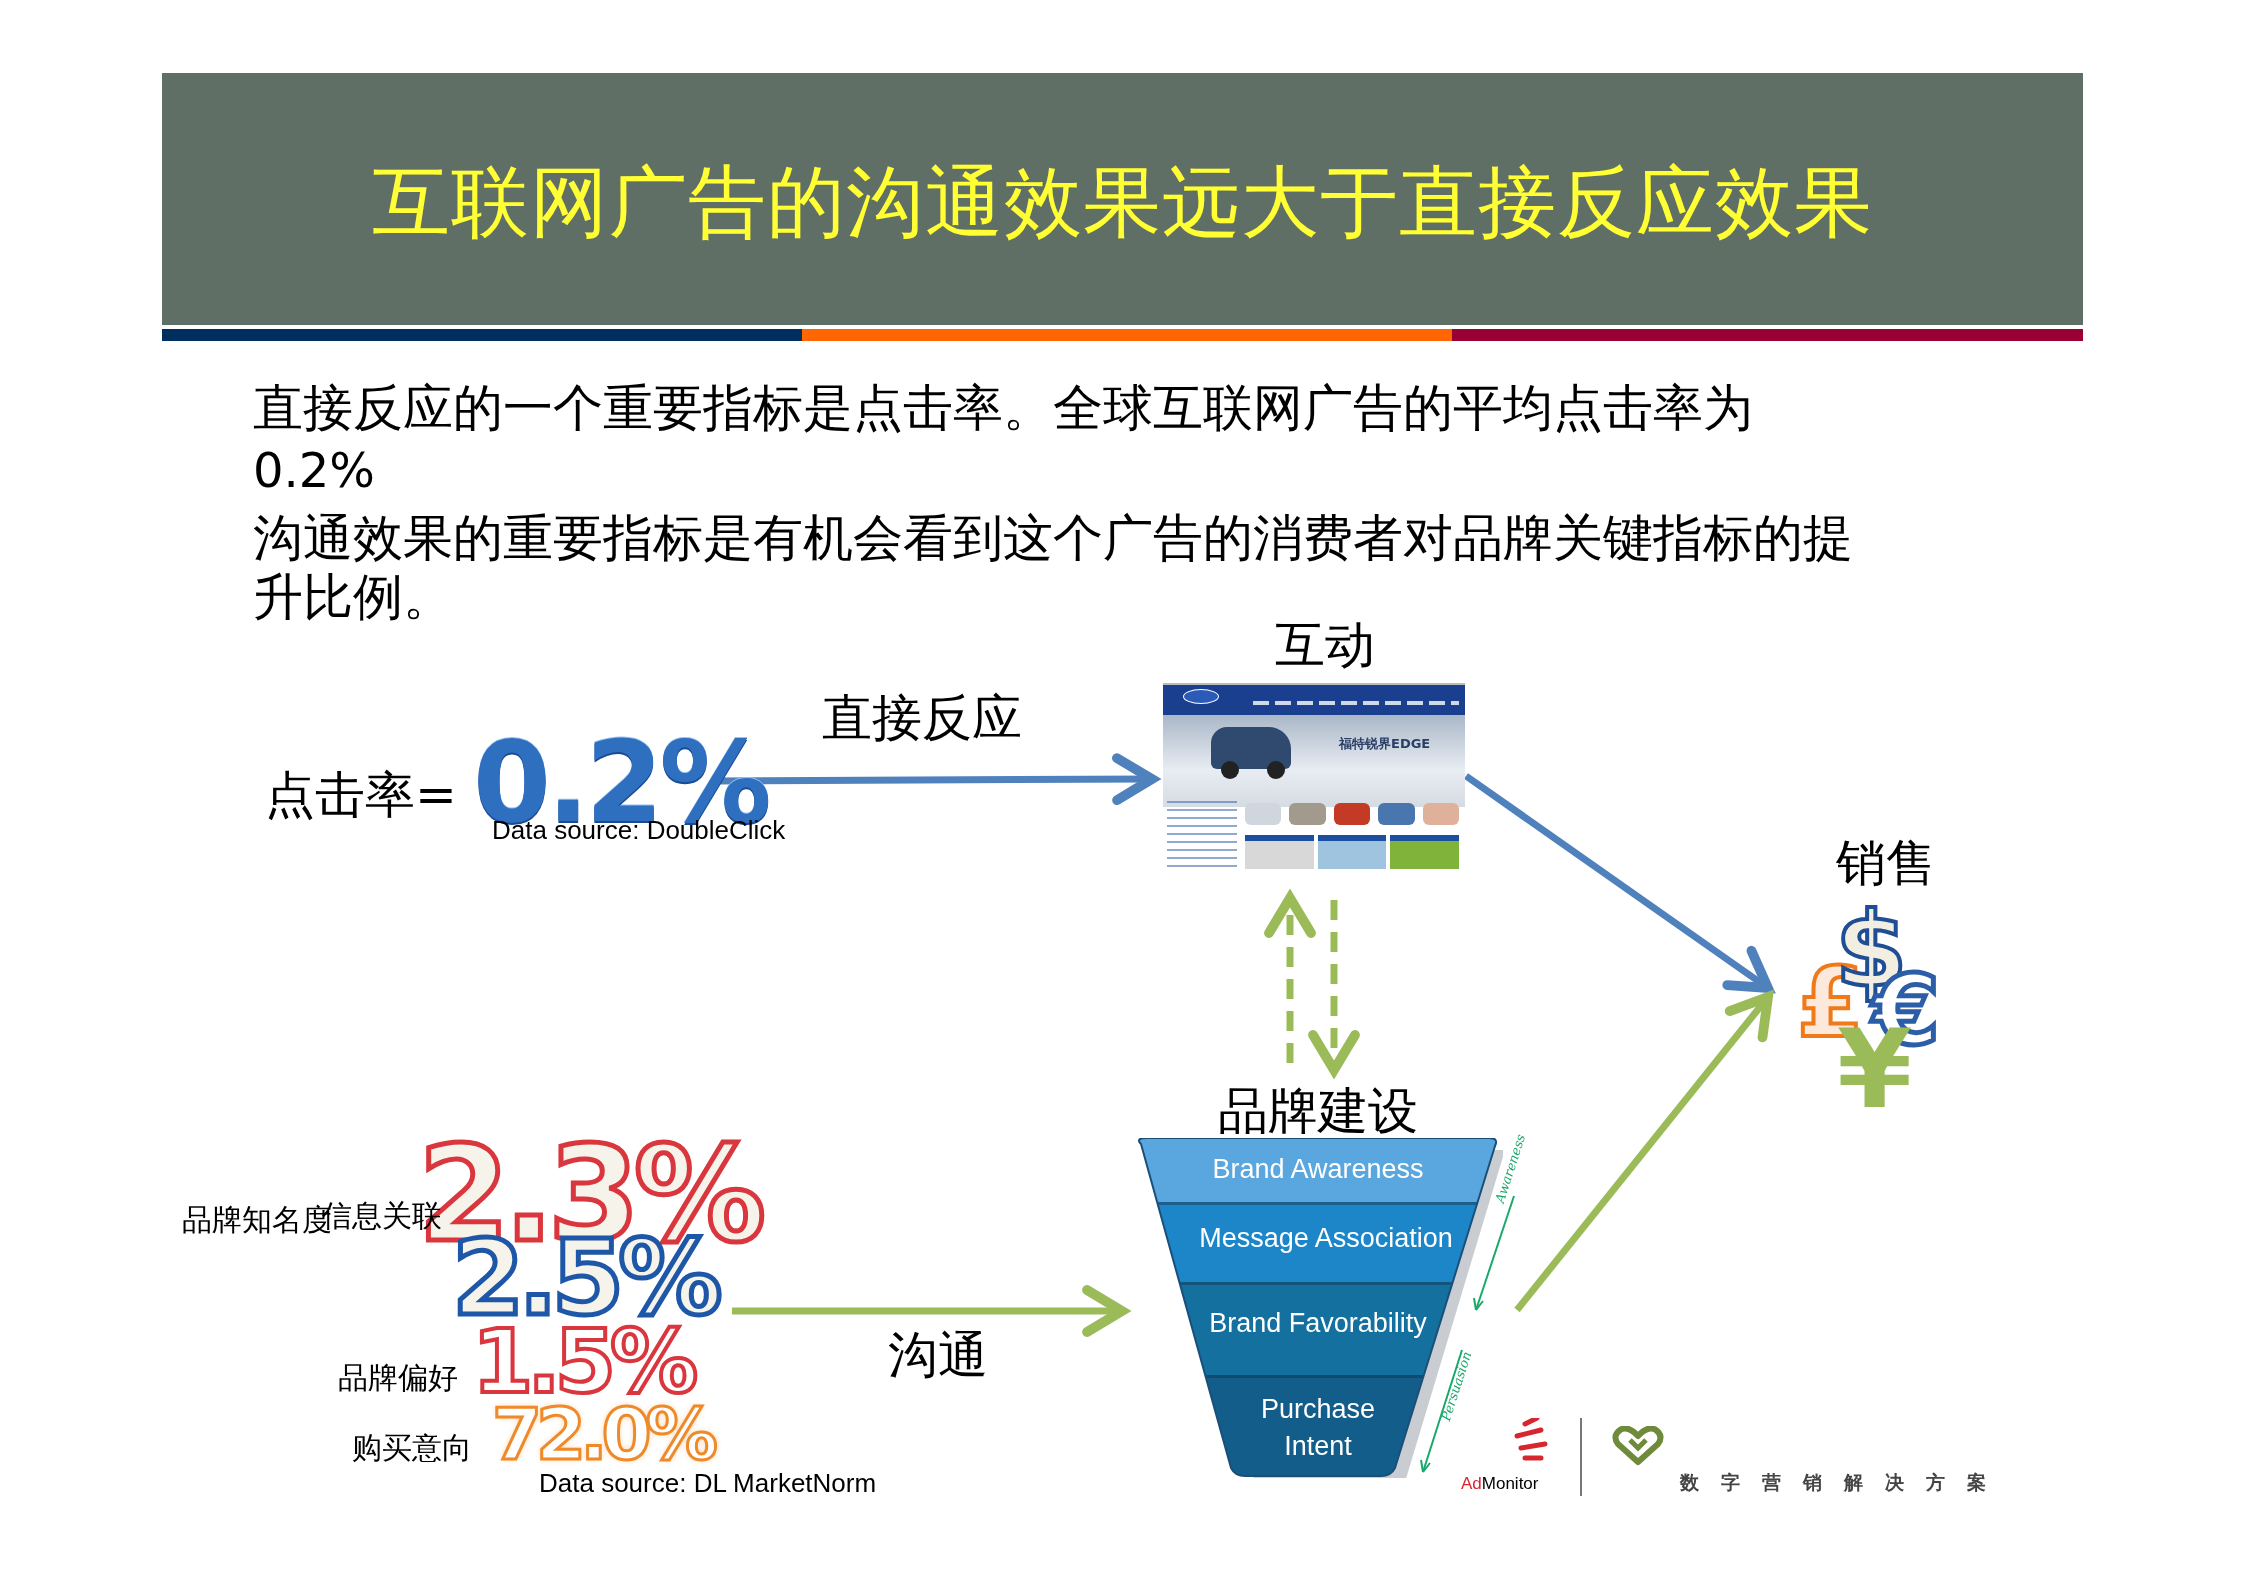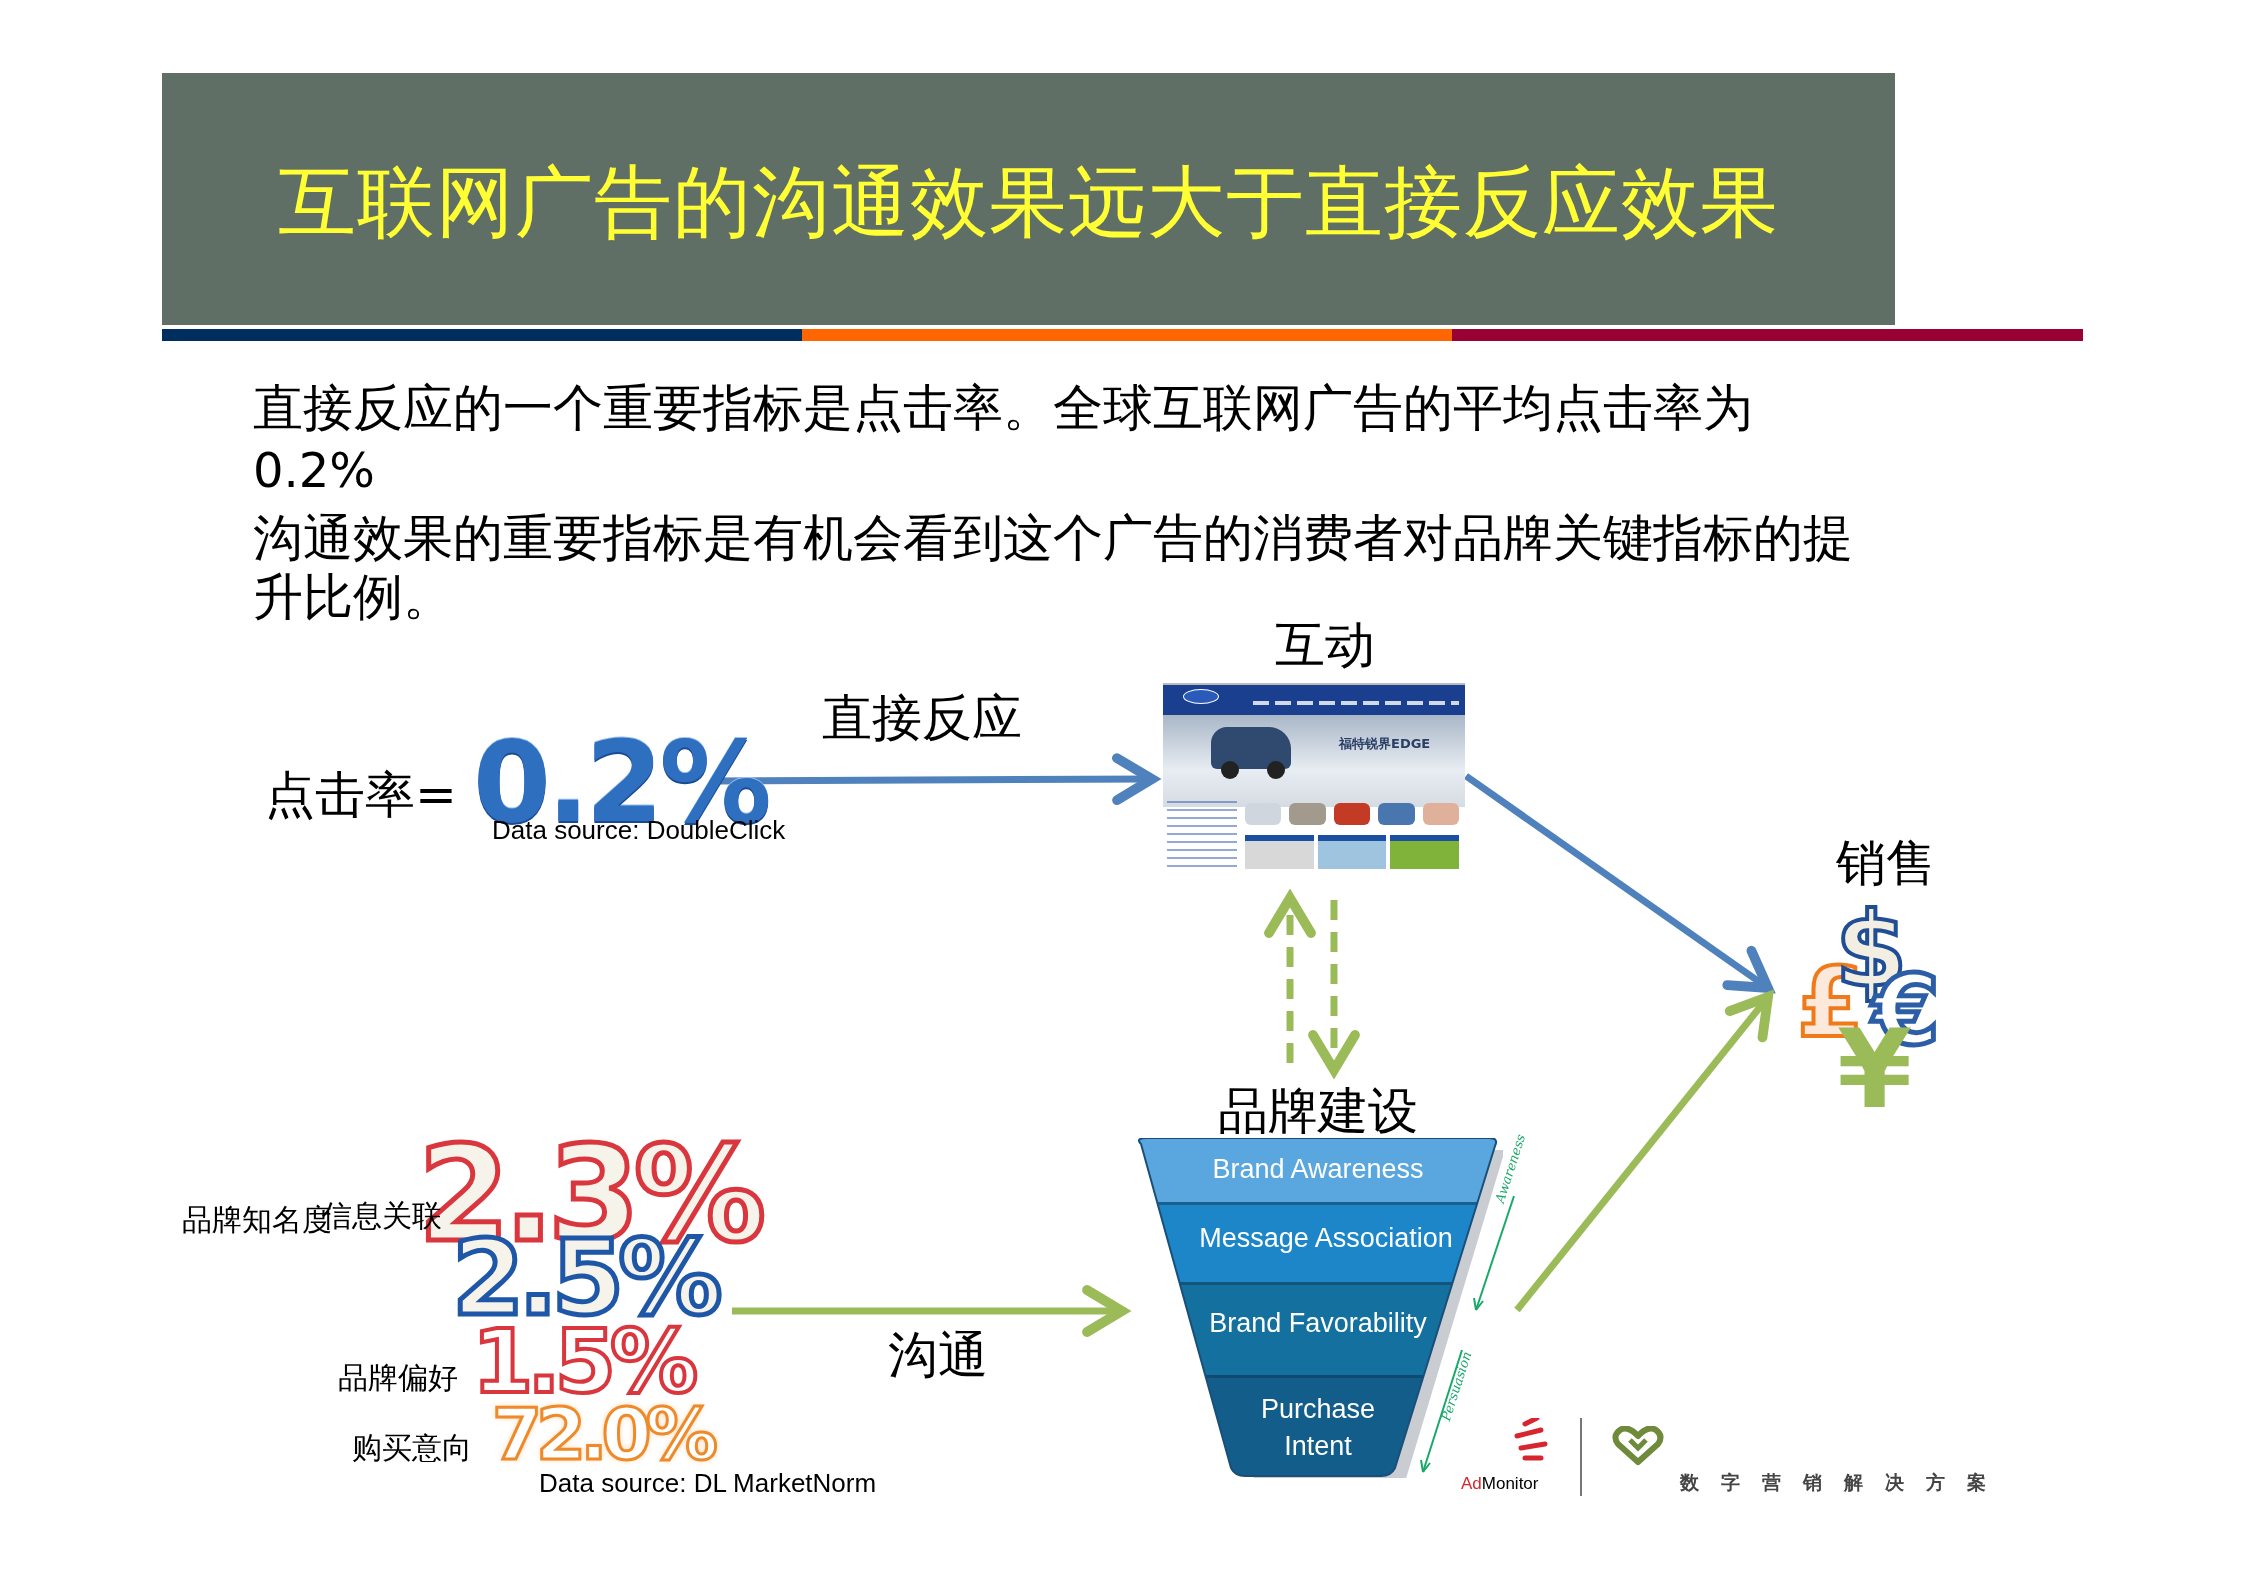--- a/index.html
+++ b/index.html
@@ -1,19 +1,19 @@
 <!DOCTYPE html>
 <html><head>
 <meta charset="utf-8">
 <style>
   html, body { margin:0; padding:0; background:#ffffff; }
   body { width:2245px; height:1587px; position:relative; overflow:hidden;
          font-family:"DejaVu Serif", serif; color:#000; }
   .abs { position:absolute; }
-  .title-box { left:162px; top:73px; width:1733px; height:252px; background:#5f6f65;text-decoration:underline; }
+  .title-box { left:162px; top:73px; width:1921px; height:252px; background:#5f6f65;text-decoration:underline; }
   .title-text { position:absolute; left:0; right:0; top:84px; text-align:center;
                 font-family:"DejaVu Serif", serif; font-size:78px; color:#ffff33; letter-spacing:1px; line-height:90px; }
   .stripe { top:329px; height:12px; }
   .body-line { left:253px; font-size:50px; line-height:60px; white-space:nowrap; }
   .body-num { font-family:"DejaVu Sans", sans-serif; font-size:48px; }
   .label-cn { font-size:50px; white-space:nowrap; }
   .small-cn { font-size:30px; white-space:nowrap; }
   .src { font-family:"Liberation Sans", sans-serif; font-size:26px; white-space:nowrap; }
   .big-ctr { font-family:"DejaVu Sans", sans-serif; font-weight:bold; font-size:112px; line-height:112px;
              color:#2f6fc0; letter-spacing:-4px;

